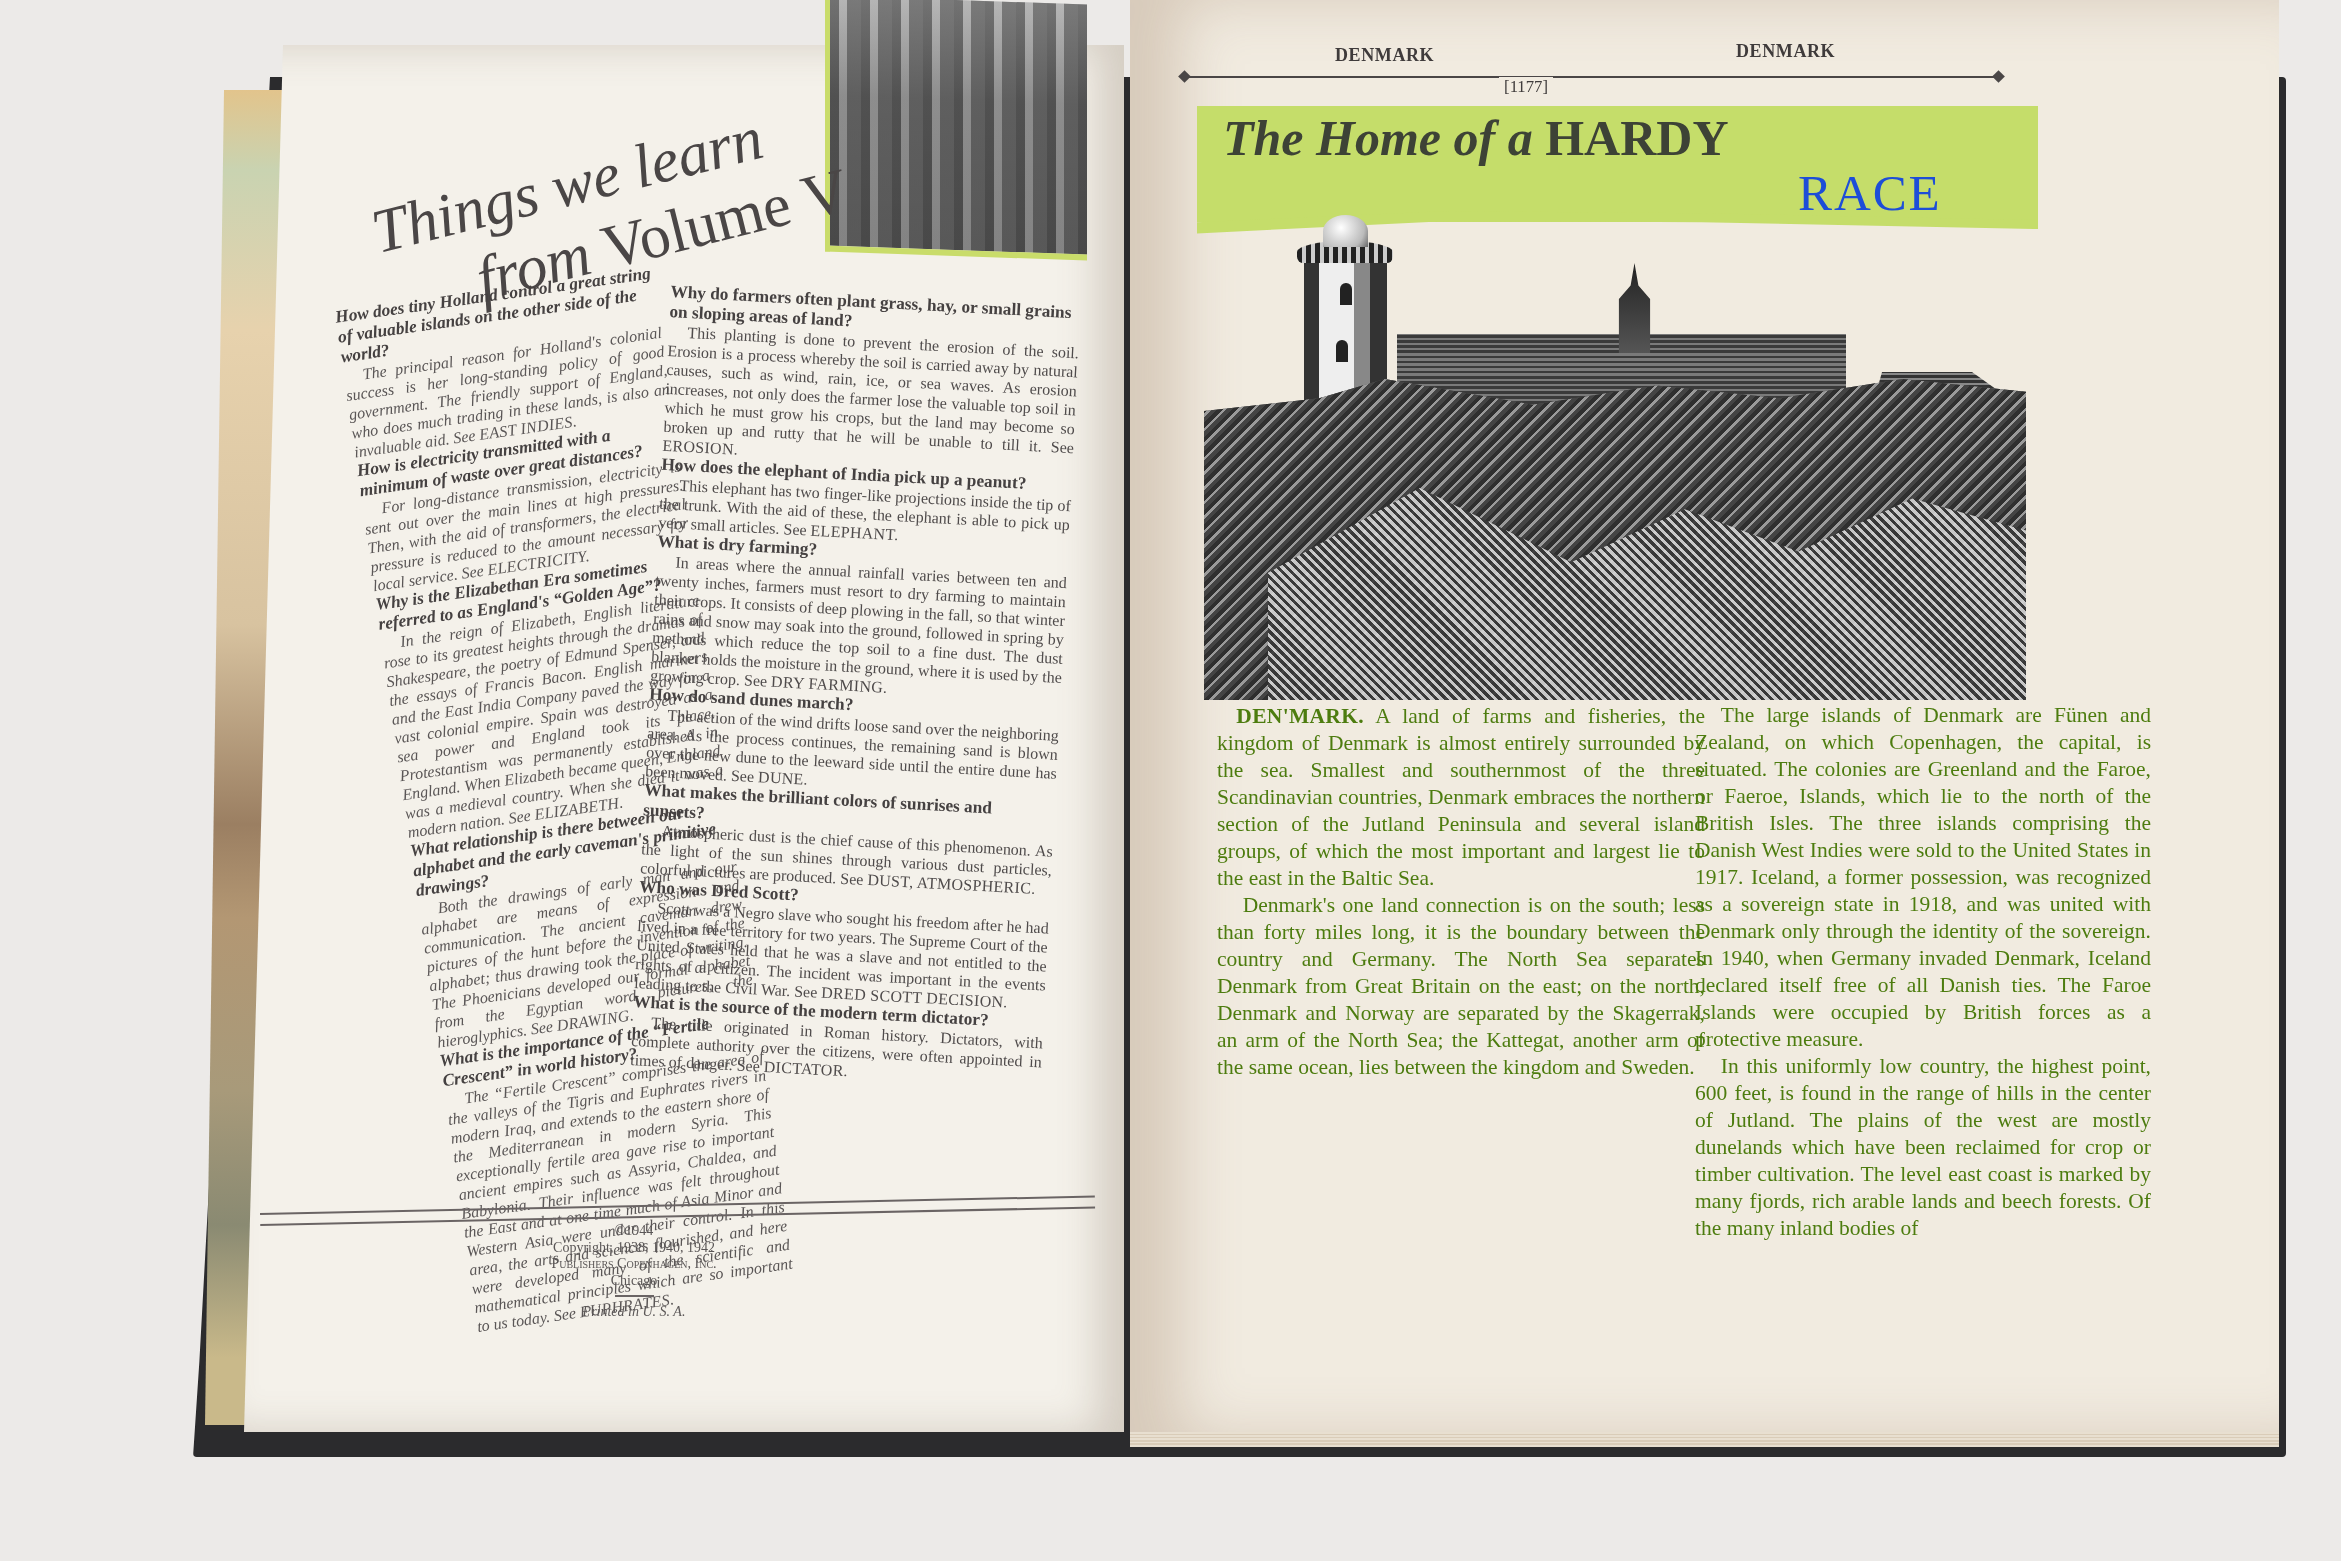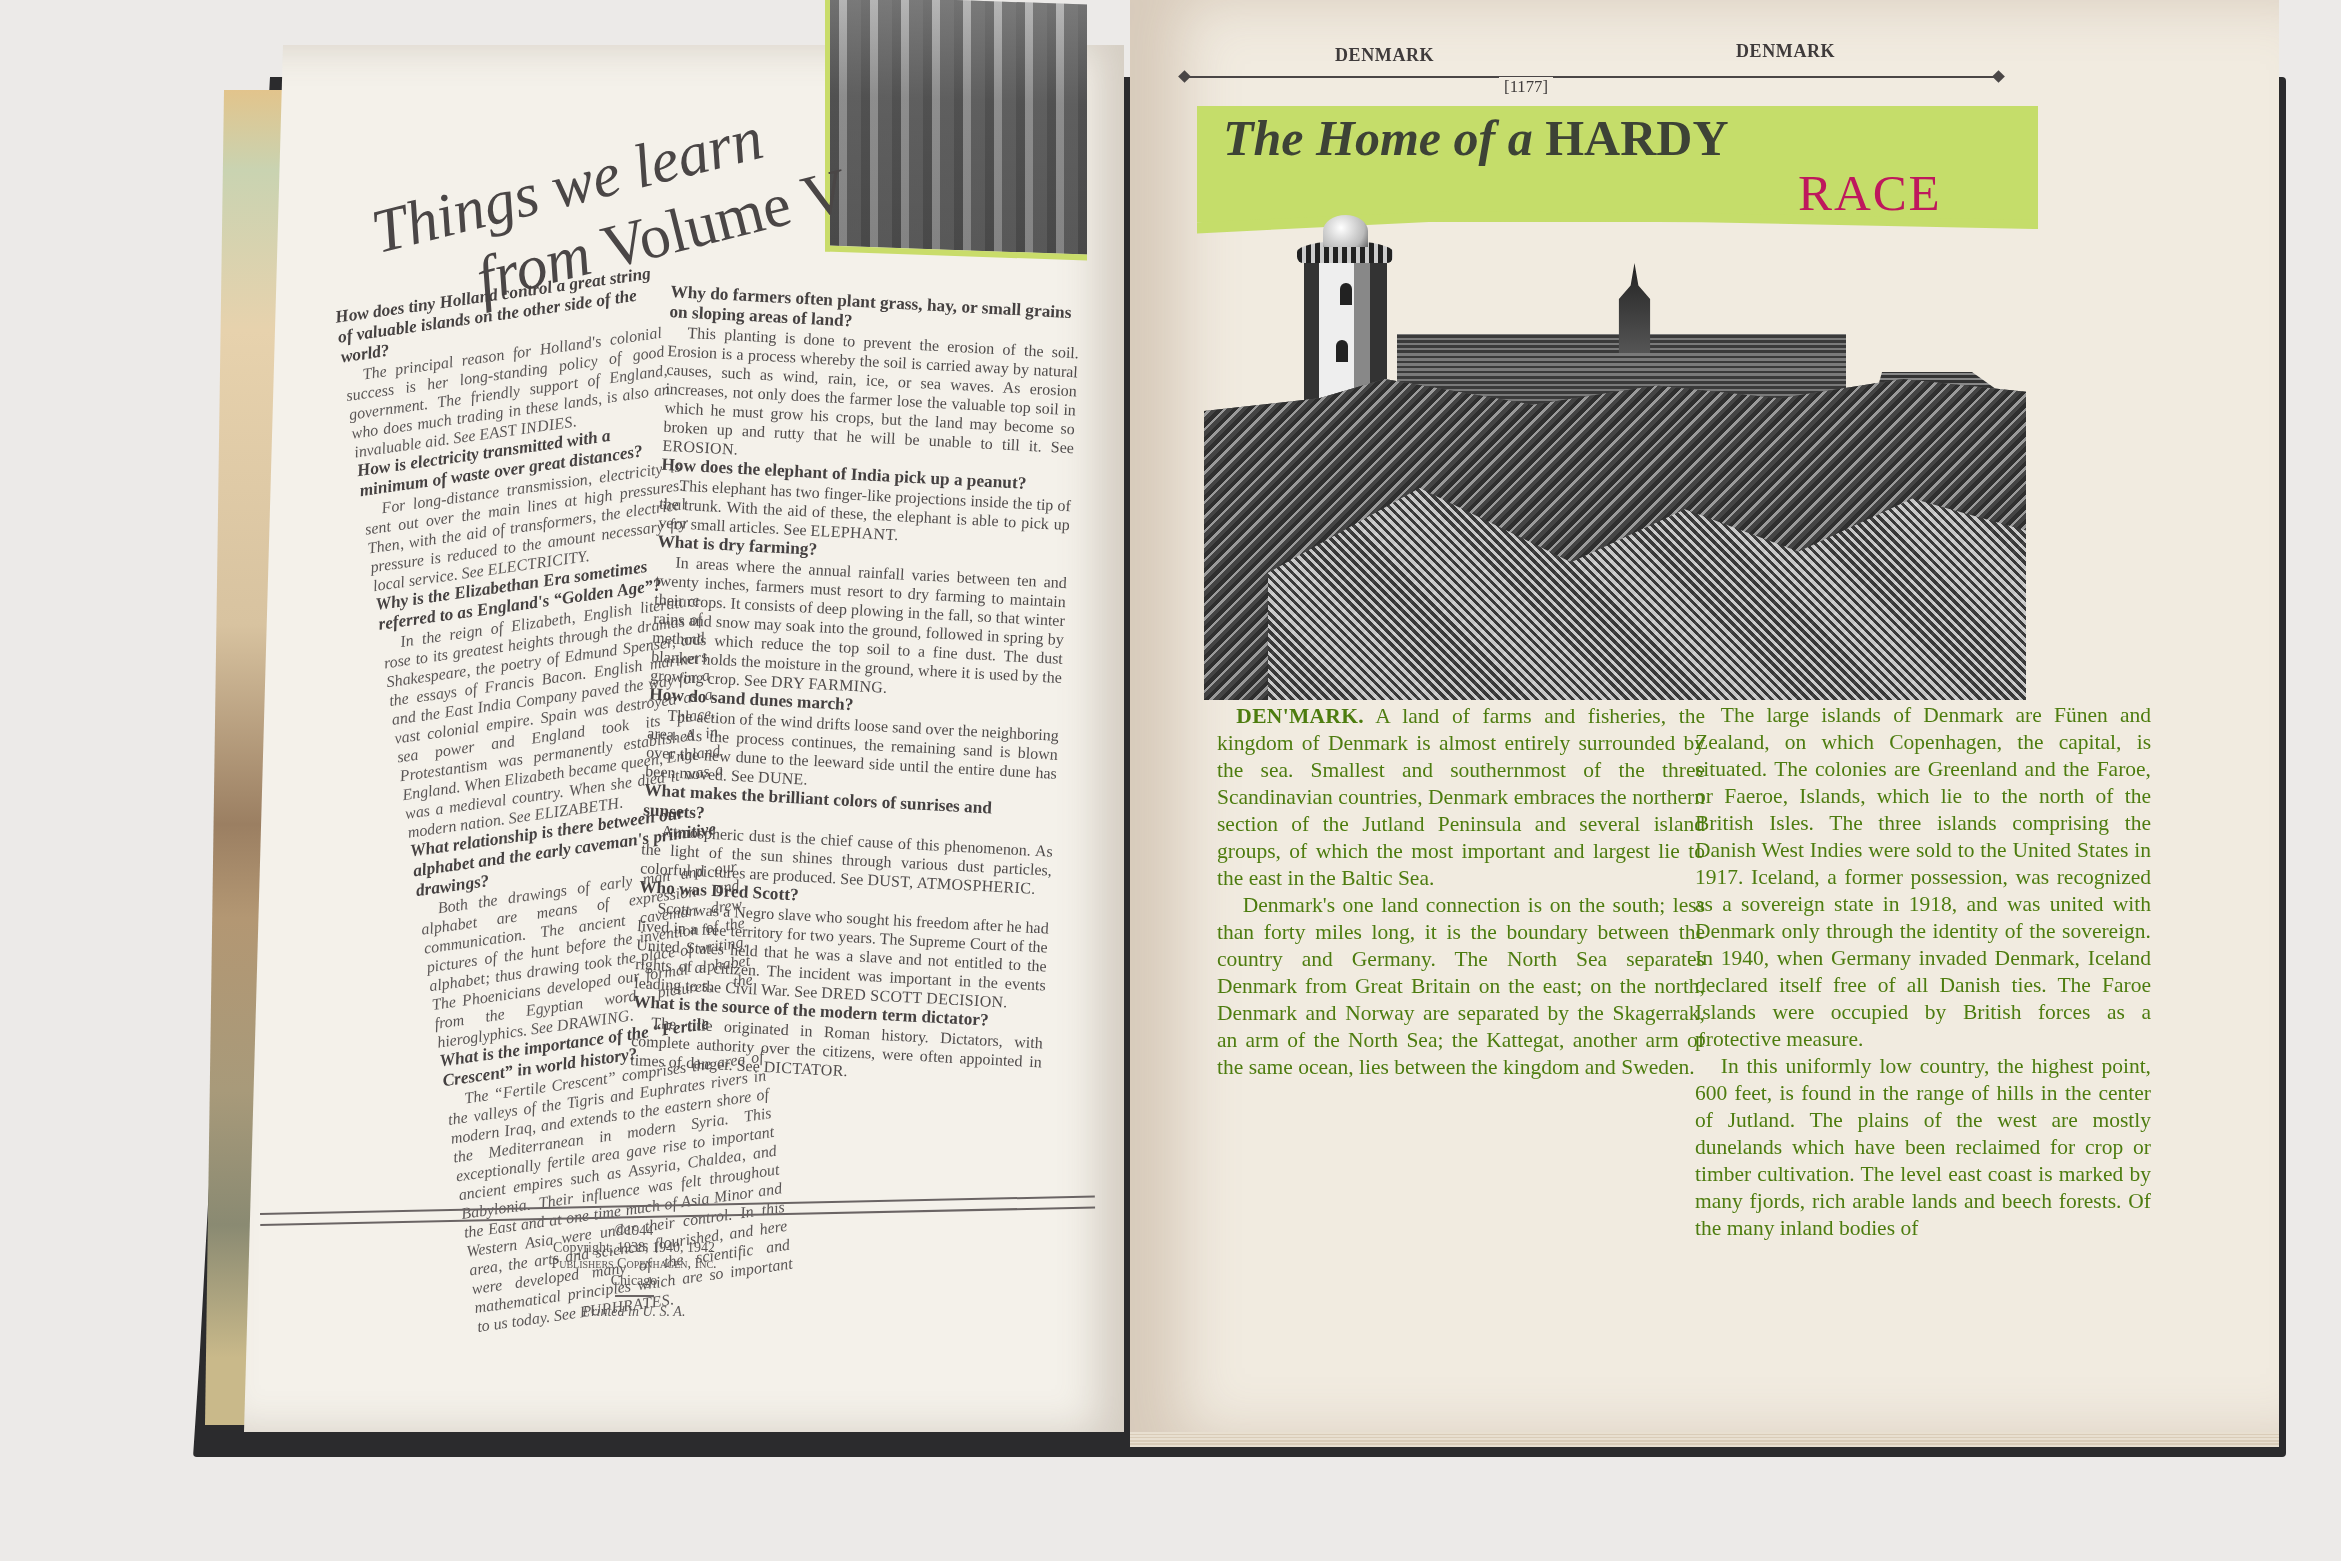--- a/index.html
+++ b/index.html
@@ -116,21 +116,21 @@
   .banner-wave {
     position: absolute; left: 1197px; top: 202px; width: 841px; height: 45px;
     background: #c5dd6a;
     clip-path: polygon(0 45%, 30% 20%, 60% 25%, 100% 40%, 100% 60%, 60% 45%, 30% 42%, 0 70%);
   }
   .banner-title-1 {
     position: absolute; left: 1223px; top: 109px; font-size: 50px; color: #3d4236; white-space: nowrap; font-weight: bold;
   }
   .banner-title-1 i { font-style: italic; }
   .banner-title-2 {
-    position: absolute; left: 1798px; top: 164px; font-size: 51px; color: #be185d; letter-spacing: 1.9px;
+    position: absolute; left: 1798px; top: 164px; font-size: 51px; color: #1d4ed8; letter-spacing: 1.9px;
   }
 
   
   .illustration {
     position: absolute; left: 1204px; top: 212px; width: 822px; height: 488px;
     overflow: hidden;
   }
   .ill-roofs {
     position: absolute; left: 0; top: 167px; width: 822px; height: 321px;
     background:

